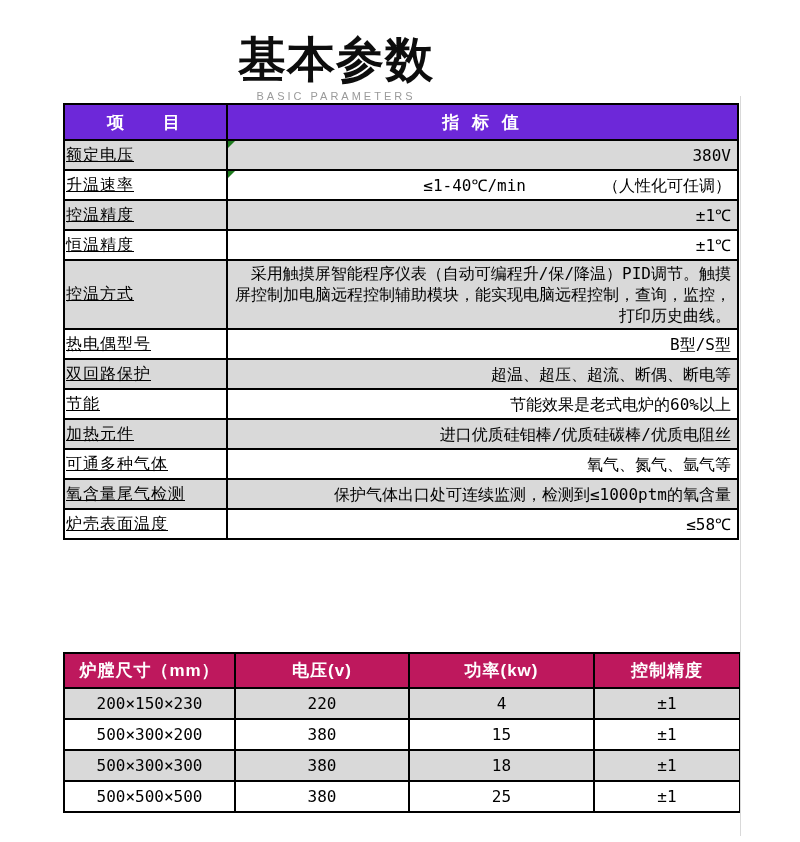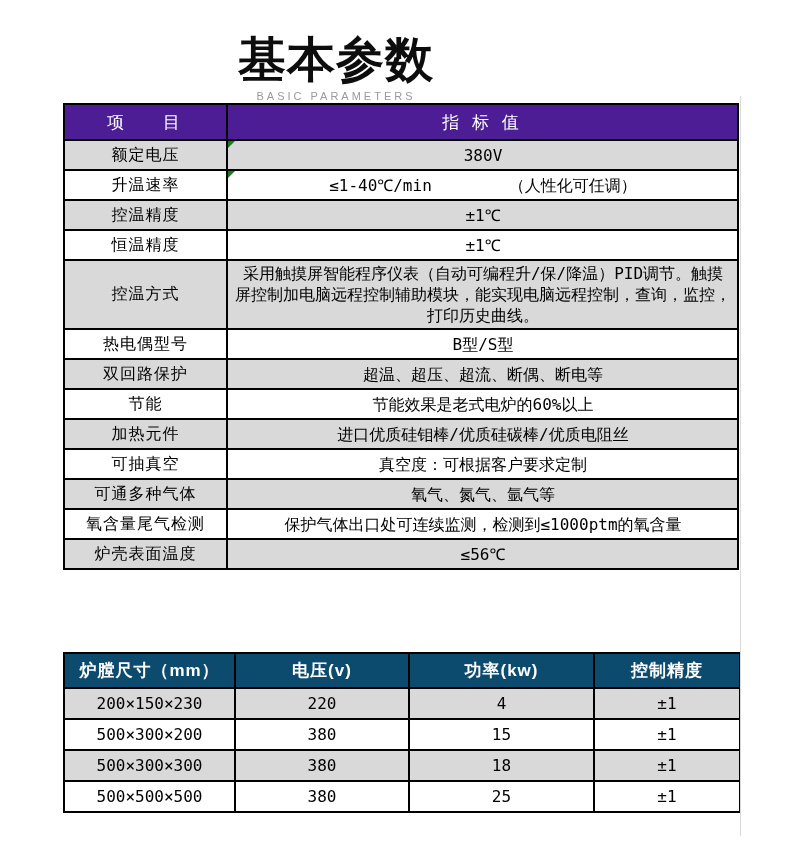--- a/index.html
+++ b/index.html
@@ -18,51 +18,52 @@
     font-weight:normal;
   }
   .title-bar{width:36px;height:7px;background:#555555;margin:8px auto 0 auto;}
 
   table{border-collapse:collapse;table-layout:fixed;background:#fff;}
   td,th{border:2px solid #000;overflow:hidden;}
 
   
   .t1{position:absolute;left:63px;top:103px;width:676px;}
   .t1 th{
-    background:#4c1d95;color:#fff;height:32px;font-size:17px;font-weight:normal;
+    background:#6d28d9;color:#fff;height:32px;font-size:17px;font-weight:bold;
     letter-spacing:4px;white-space:pre;
   }
   .t1 td{font-size:16px;}
   .t1 td.lbl{
-    width:155px;text-align:center;letter-spacing:1px;position:relative;
+    width:155px;letter-spacing:1px;position:relative;
     height:26px;
+    text-decoration:underline;
   }
   .t1 td.val{
-    text-align:center;padding:2px 6px 2px 7px;white-space:pre-wrap;
+    text-align:right;padding:2px 6px 2px 7px;white-space:pre-wrap;
     font-family:"DejaVu Sans Mono","Liberation Sans",sans-serif;
     position:relative;line-height:21px;
   }
   .t1 tbody tr{height:30px;}
   .t1 tbody tr.tall{height:46px;}
   .t1 tbody tr:nth-child(odd) td{background:#d9d9d9;}
   
   .t1 td.lbl::after{
     content:"";position:absolute;left:-16px;bottom:-2px;width:13px;height:1px;
     background:#cccccc;
   }
   
   .corner{
     position:absolute;top:0;left:0;width:0;height:0;display:block;
     border-top:7px solid #1e7a1e;border-right:7px solid transparent;
   }
 
   
   .t2{position:absolute;left:63px;top:652px;width:676px;}
   .t2 th{
-    background:#0c4a6e;color:#fff;height:31px;font-size:17px;font-weight:bold;
+    background:#be185d;color:#fff;height:31px;font-size:17px;font-weight:bold;
     letter-spacing:1px;
   }
   .t2 td{
     text-align:center;font-size:16px;height:27px;
     font-family:"DejaVu Sans Mono","Liberation Sans",sans-serif;
   }
   .t2 tbody tr:nth-child(odd) td{background:#d9d9d9;}
   .t2 col.c1{width:171px;} .t2 col.c2{width:174px;}
   .t2 col.c3{width:185px;} .t2 col.c4{width:146px;}
 
@@ -119,34 +120,30 @@
     </tr>
     <tr>
       <td class="lbl">节能</td>
       <td class="val">节能效果是老式电炉的60%以上</td>
     </tr>
     <tr>
       <td class="lbl">加热元件</td>
       <td class="val">进口优质硅钼棒/优质硅碳棒/优质电阻丝</td>
     </tr>
     <tr>
-      <td class="lbl">可抽真空</td>
-      <td class="val">真空度：可根据客户要求定制</td>
-    </tr>
-    <tr>
       <td class="lbl">可通多种气体</td>
       <td class="val">氧气、氮气、氩气等</td>
     </tr>
     <tr>
       <td class="lbl">氧含量尾气检测</td>
       <td class="val">保护气体出口处可连续监测，检测到≤1000ptm的氧含量</td>
     </tr>
     <tr>
       <td class="lbl">炉壳表面温度</td>
-      <td class="val">≤56℃</td>
+      <td class="val">≤58℃</td>
     </tr>
   </tbody>
 </table>
 
 <table class="t2">
   <colgroup>
       <col class="c1">
       <col class="c2">
       <col class="c3">
       <col class="c4">

